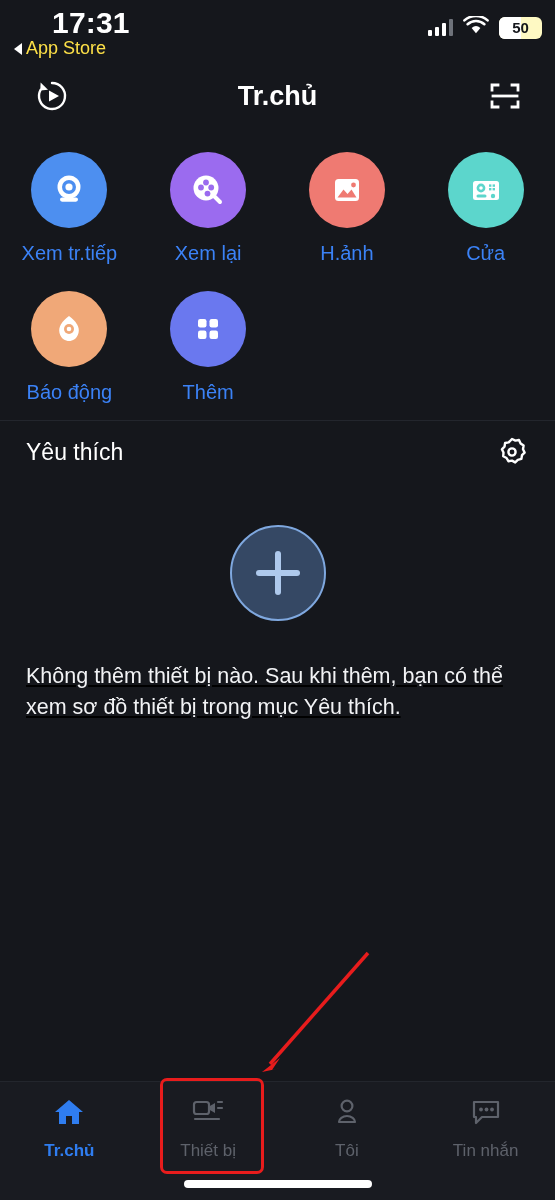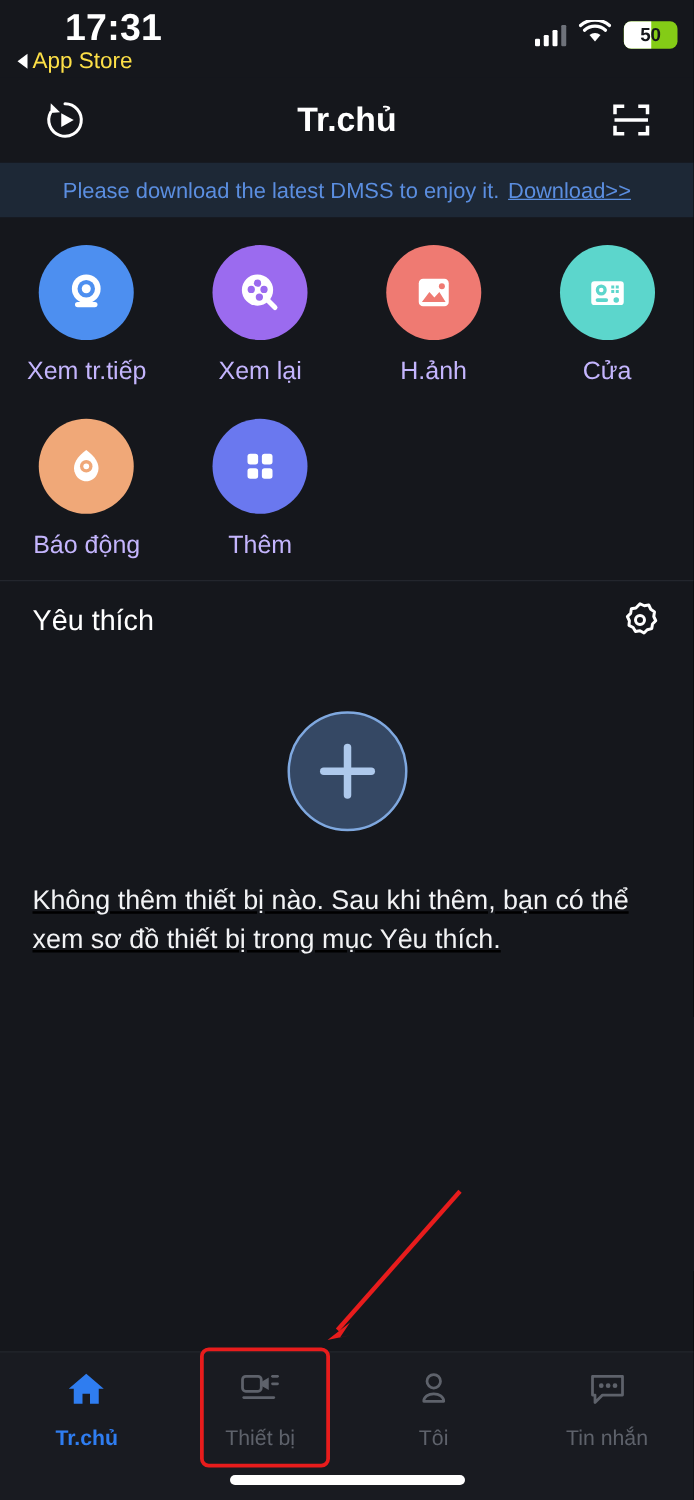--- a/index.html
+++ b/index.html
@@ -75,21 +75,21 @@
   }
   .sig i:nth-child(1) { height: 6px; }
   .sig i:nth-child(2) { height: 9px; }
   .sig i:nth-child(3) { height: 13px; }
   .sig i:nth-child(4) { height: 17px; background: #6e727a; }
   .batt {
     position: relative;
     width: 43px;
     height: 22px;
     border-radius: 6px;
-    background: #84cc16;
+    background: #fef9c3;
     overflow: hidden;
   }
   .batt .fill {
     position: absolute;
     left: 0; top: 0; bottom: 0;
     width: 52%;
     background: #ffffff;
   }
   .batt .lvl {
     position: absolute;
@@ -176,21 +176,21 @@
   }
   .circ {
     width: 76px;
     height: 76px;
     border-radius: 50%;
     display: flex;
     align-items: center;
     justify-content: center;
   }
   .tile-label {
-    color: #c4b5fd;
+    color: #3b82f6;
     font-size: 20px;
   }
 
   
   .divider {
     height: 1px;
     background: #23262d;
   }
   .fav-head {
     height: 62px;
@@ -359,24 +359,20 @@
       <svg width="40" height="40" viewBox="0 0 40 40">
         <path d="M7 14 V9 H13" stroke="#fff" stroke-width="2.8" fill="none" stroke-linecap="square"></path>
         <path d="M27 9 H33 V14" stroke="#fff" stroke-width="2.8" fill="none" stroke-linecap="square"></path>
         <path d="M33 26 V31 H27" stroke="#fff" stroke-width="2.8" fill="none" stroke-linecap="square"></path>
         <path d="M13 31 H7 V26" stroke="#fff" stroke-width="2.8" fill="none" stroke-linecap="square"></path>
         <path d="M8 20 H32" stroke="#fff" stroke-width="2.8" stroke-linecap="square"></path>
       </svg>
     </span>
   </div>
 
-  <div class="banner">
-    <span class="banner-text">Please download the latest DMSS to enjoy it.</span>
-    <span class="banner-link">Download&gt;&gt;</span>
-  </div>
 
   <div class="grid-wrap">
     <div class="grid">
       <div class="tile">
         <span class="circ" style="background:#4d8ff0">
           <svg width="44" height="44" viewBox="0 0 44 44">
             <circle cx="22" cy="19" r="11.5" fill="#fff"></circle>
             <circle cx="22" cy="19" r="7" fill="#4d8ff0"></circle>
             <circle cx="22" cy="19" r="3.6" fill="#fff"></circle>
             <rect x="13" y="29.5" width="18" height="4.2" rx="2.1" fill="#fff"></rect>

